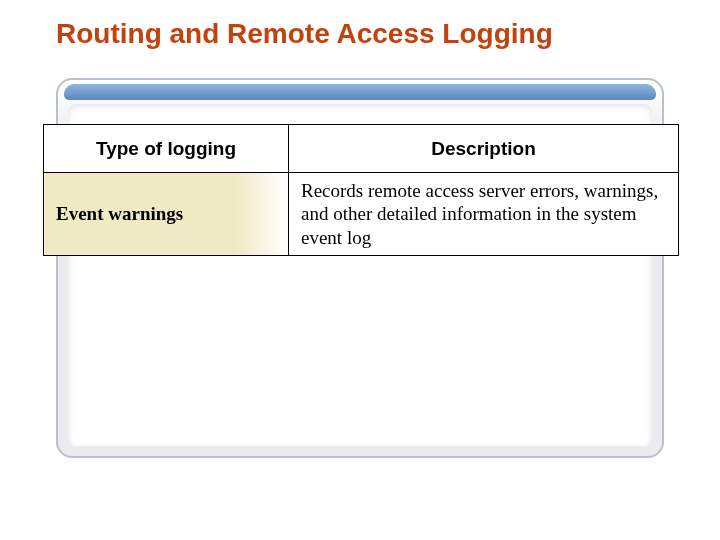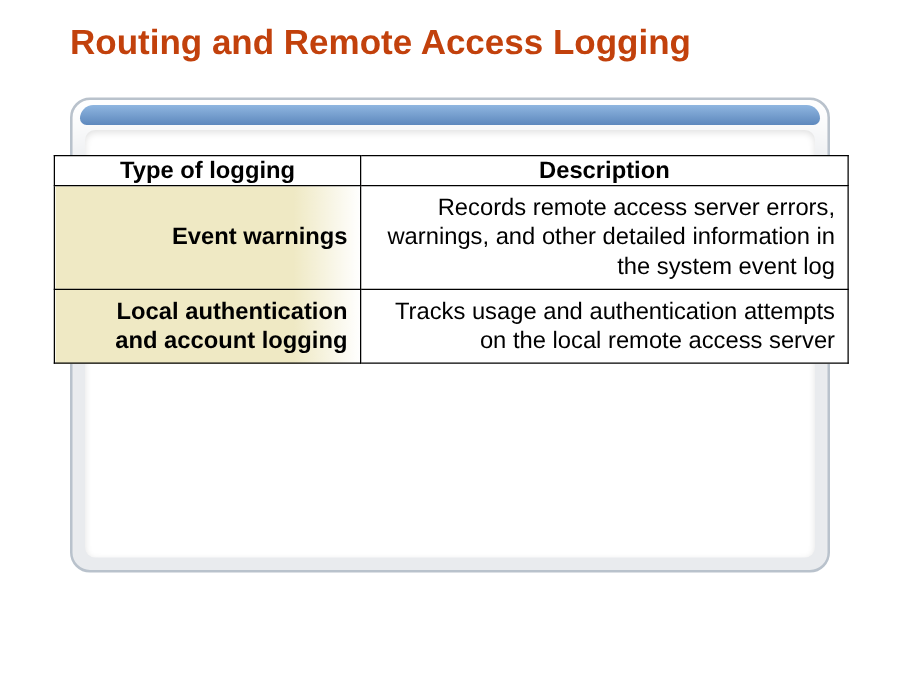--- a/index.html
+++ b/index.html
@@ -43,26 +43,27 @@
   table.logtable th, table.logtable td {
     border: 1px solid #000;
     font-size: 19px;
     color: #000;
     vertical-align: middle;
     line-height: 1.22;
   }
   table.logtable th {
     font-weight: bold;
     text-align: center;
-    padding: 0 8px;
+    padding: 12px 8px;
     background: #ffffff;
   }
   table.logtable td {
     padding: 6px 10px 6px 12px;
-    text-align: right;
+    text-align: left;
+    font-family: Liberation Serif, serif;
   }
   table.logtable td.type {
     background: linear-gradient(90deg, #efe9c4 0%, #efe9c4 78%, #ffffff 100%);
     font-weight: bold;
     width: 245px;
   }
   table.logtable td.desc {
     background: #ffffff;
     font-weight: normal;
   }
@@ -81,20 +82,16 @@
         <tr>
           <th>Type of logging</th>
           <th>Description</th>
         </tr>
       </thead>
       <tbody>
         <tr>
           <td class="type">Event warnings</td>
           <td class="desc">Records remote access server errors, warnings, and other detailed information in the system event log</td>
         </tr>
-        <tr>
-          <td class="type">Local authentication and account logging</td>
-          <td class="desc">Tracks usage and authentication attempts on the local remote access server</td>
-        </tr>
       </tbody>
     </table>
   </div>
 </div>
 
 </body></html>

